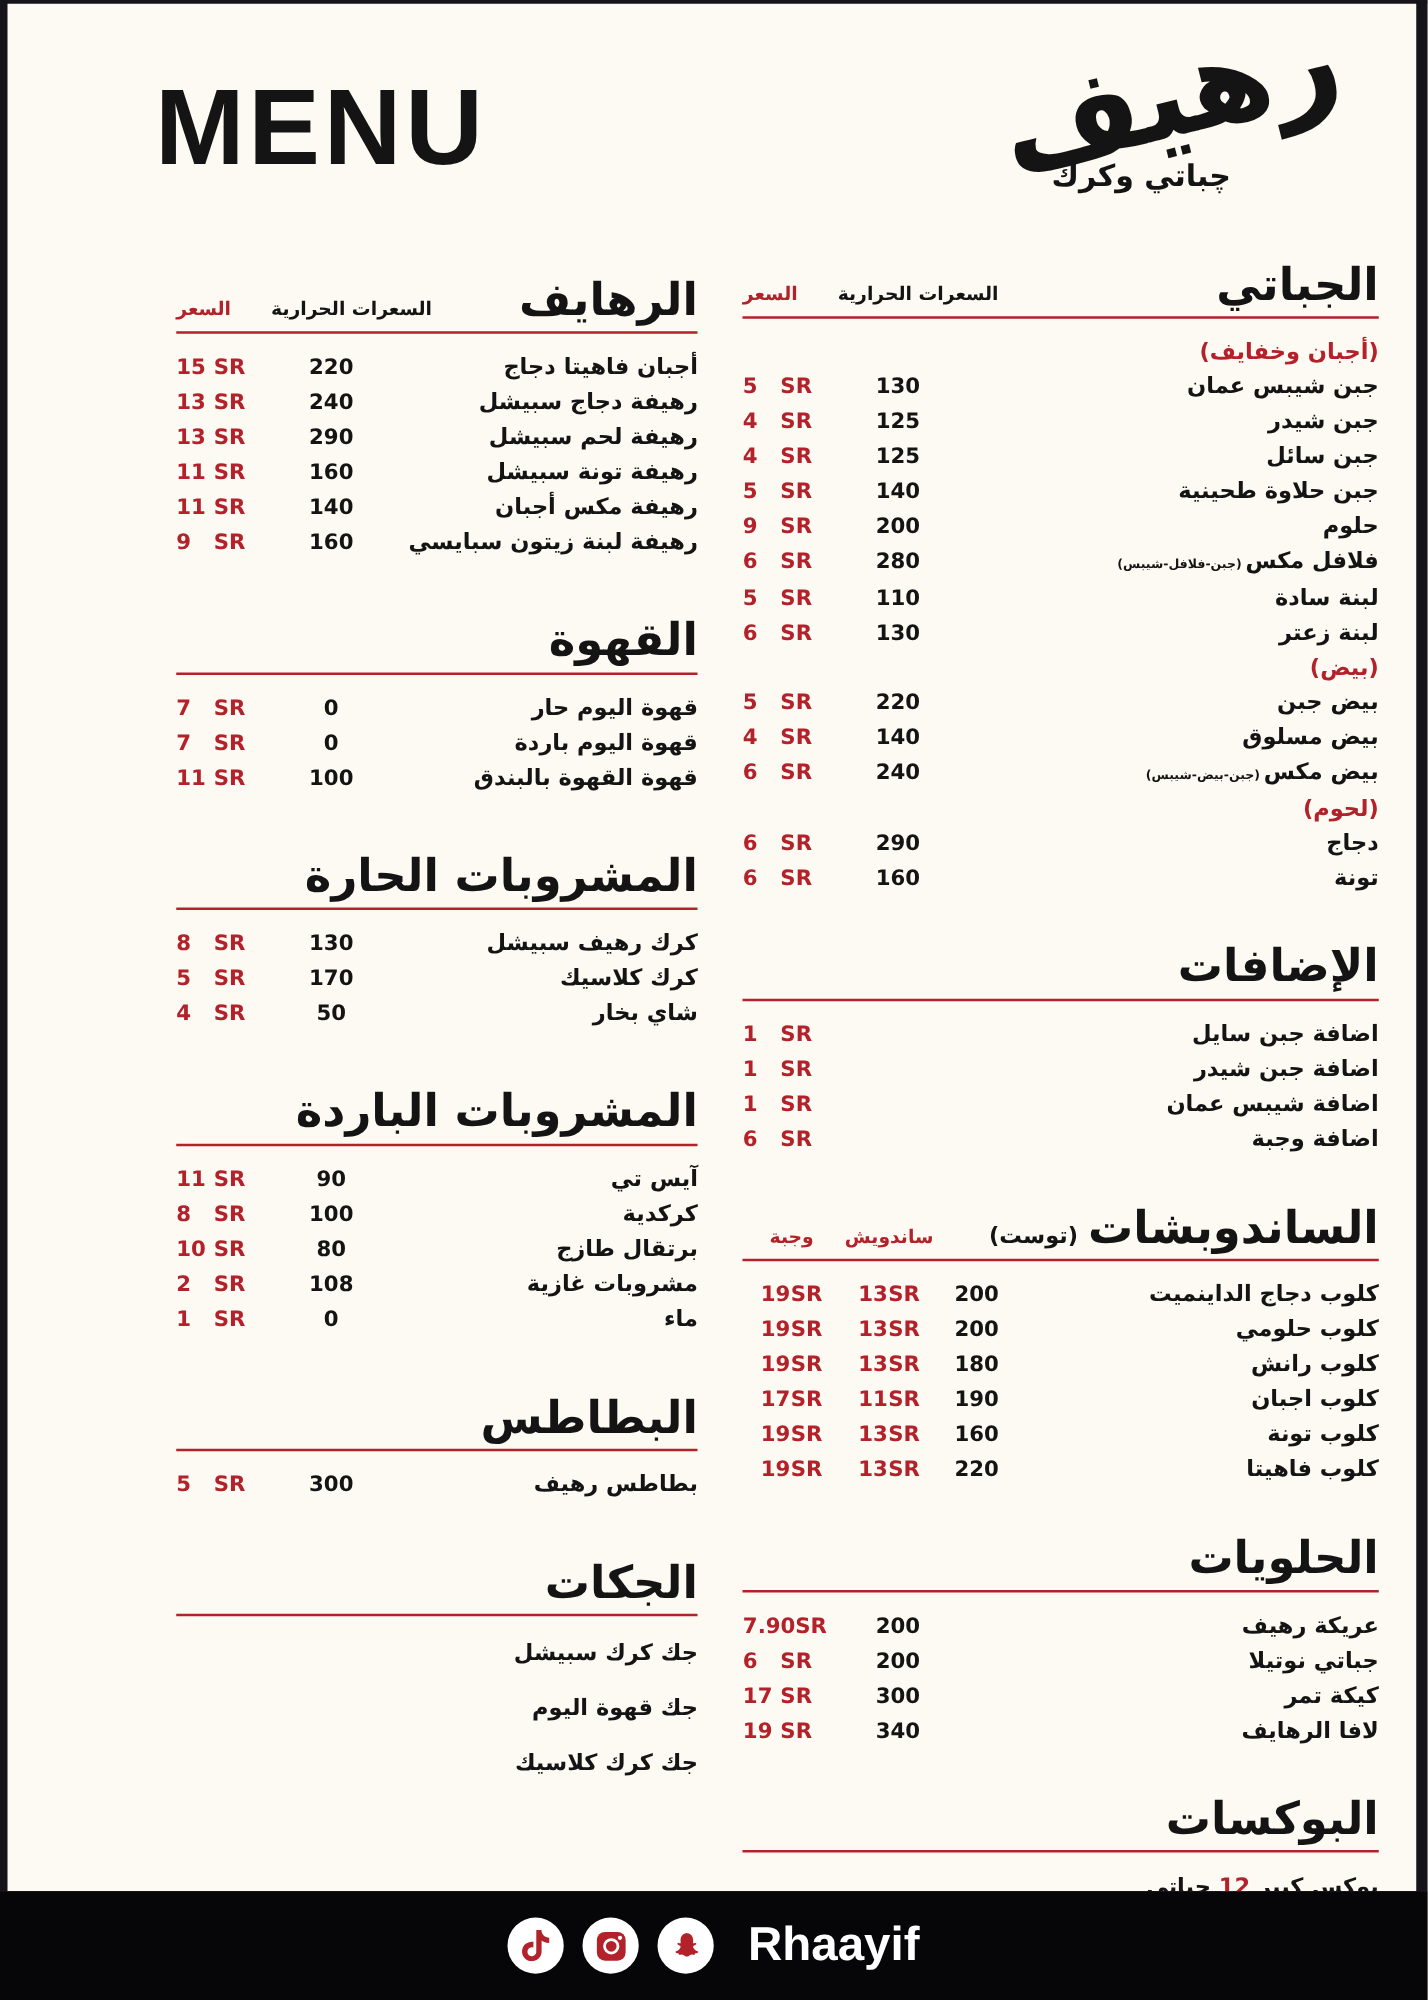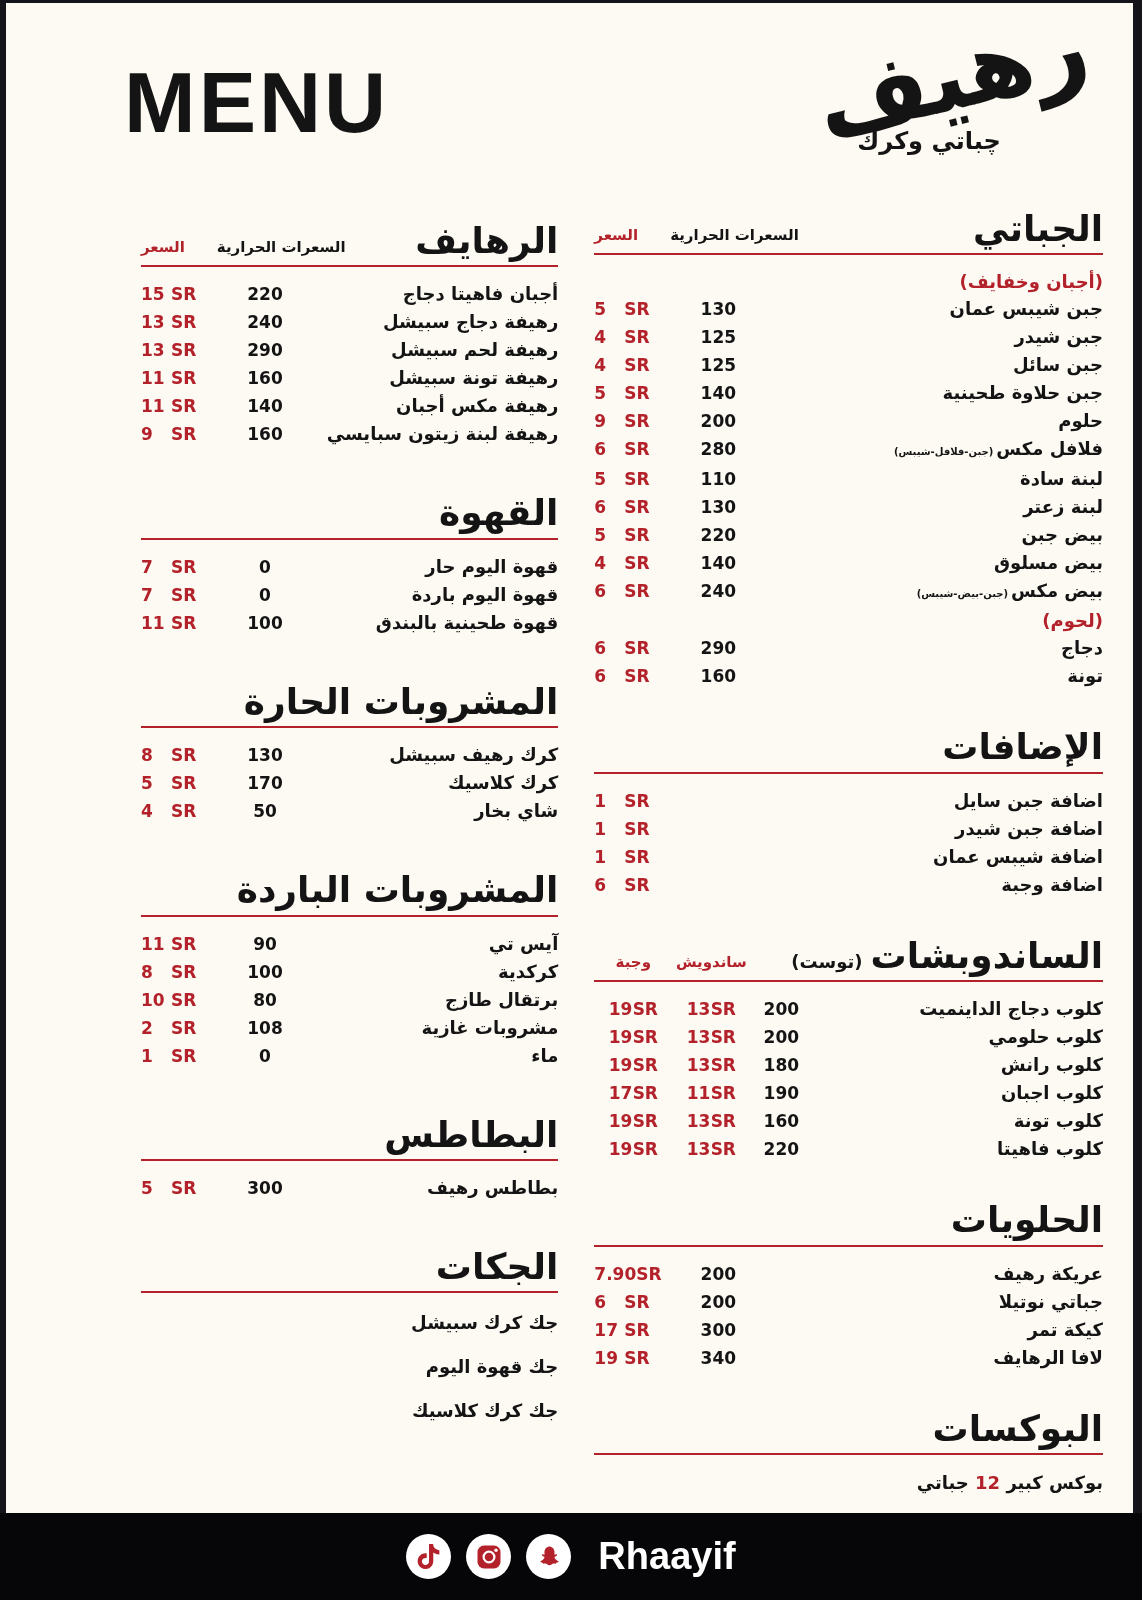--- a/index.html
+++ b/index.html
@@ -5,21 +5,21 @@
   * { margin:0; padding:0; box-sizing:border-box; }
   html,body { width:1142px; height:1600px; }
   body { font-family:"DejaVu Sans",sans-serif; background:#0a0a0c; color:#141414; }
 
   .page { width:1142px; height:1513px; background:#fdfaf3;
           border-left:6px solid #15141a; border-right:9px solid #15141a; border-top:3px solid #15141a;
           overflow:hidden; }
 
   
   .topbar { display:flex; justify-content:space-between; align-items:flex-start;
-            padding:20px 44px 0 118px; height:205px; }
+            padding:20px 60px 0 118px; height:205px; }
   .menu-title { font-family:"Liberation Sans",sans-serif; font-weight:bold; font-size:86px;
                 letter-spacing:3px; color:#141414; margin-top:30px; }
   .brand { text-align:center; margin-right:45px; width:230px; }
   .brand-main { display:inline-block; font-weight:bold; font-size:96px; line-height:1.1;
                 transform:rotate(-14deg); font-family:"DejaVu Serif","DejaVu Sans",serif; }
   .brand-sub { font-size:24px; font-weight:bold; margin-top:-2px; }
 
   
   .cols { display:flex; gap:36px; padding:0 30px 0 135px; }
   .col { direction:rtl; }
@@ -169,21 +169,21 @@
             <div class="irow">
               <div class="iname"><span>قهوة اليوم باردة</span></div>
               <div class="ical">0</div>
               <div class="iprice" dir="ltr">
                 <span class="pnum">7</span>
                 <span class="pcur">SR</span>
               </div>
             </div>
 
             <div class="irow">
-              <div class="iname"><span>قهوة طحينية بالبندق</span></div>
+              <div class="iname"><span>قهوة القهوة بالبندق</span></div>
               <div class="ical">100</div>
               <div class="iprice" dir="ltr">
                 <span class="pnum">11</span>
                 <span class="pcur">SR</span>
               </div>
             </div>
           </div>
       </section>
 
       <section class="sec">
@@ -418,20 +418,24 @@
               <div class="irow">
                 <div class="iname"><span>لبنة زعتر</span></div>
                 <div class="ical">130</div>
                 <div class="iprice" dir="ltr">
                   <span class="pnum">6</span>
                   <span class="pcur">SR</span>
                 </div>
               </div>
             </div>
 
+            <div>
+              <div class="subhead">(بيض)</div>
+
+            </div>
 
             <div>
 
               <div class="irow">
                 <div class="iname"><span>بيض جبن</span></div>
                 <div class="ical">220</div>
                 <div class="iprice" dir="ltr">
                   <span class="pnum">5</span>
                   <span class="pcur">SR</span>
                 </div>

